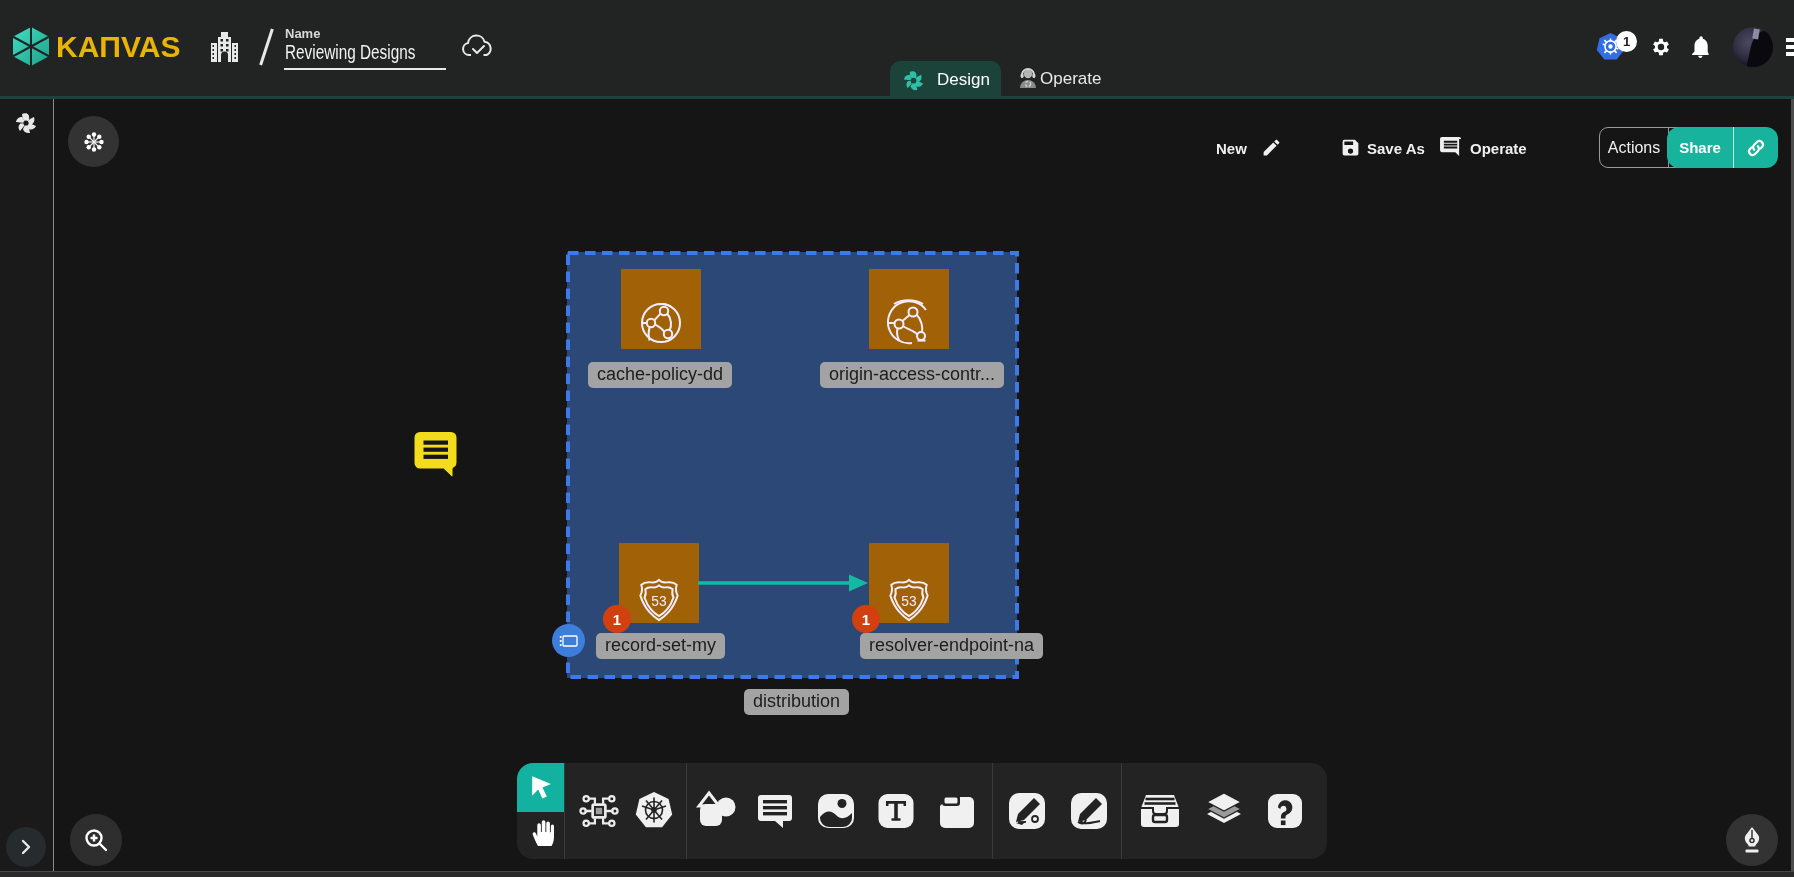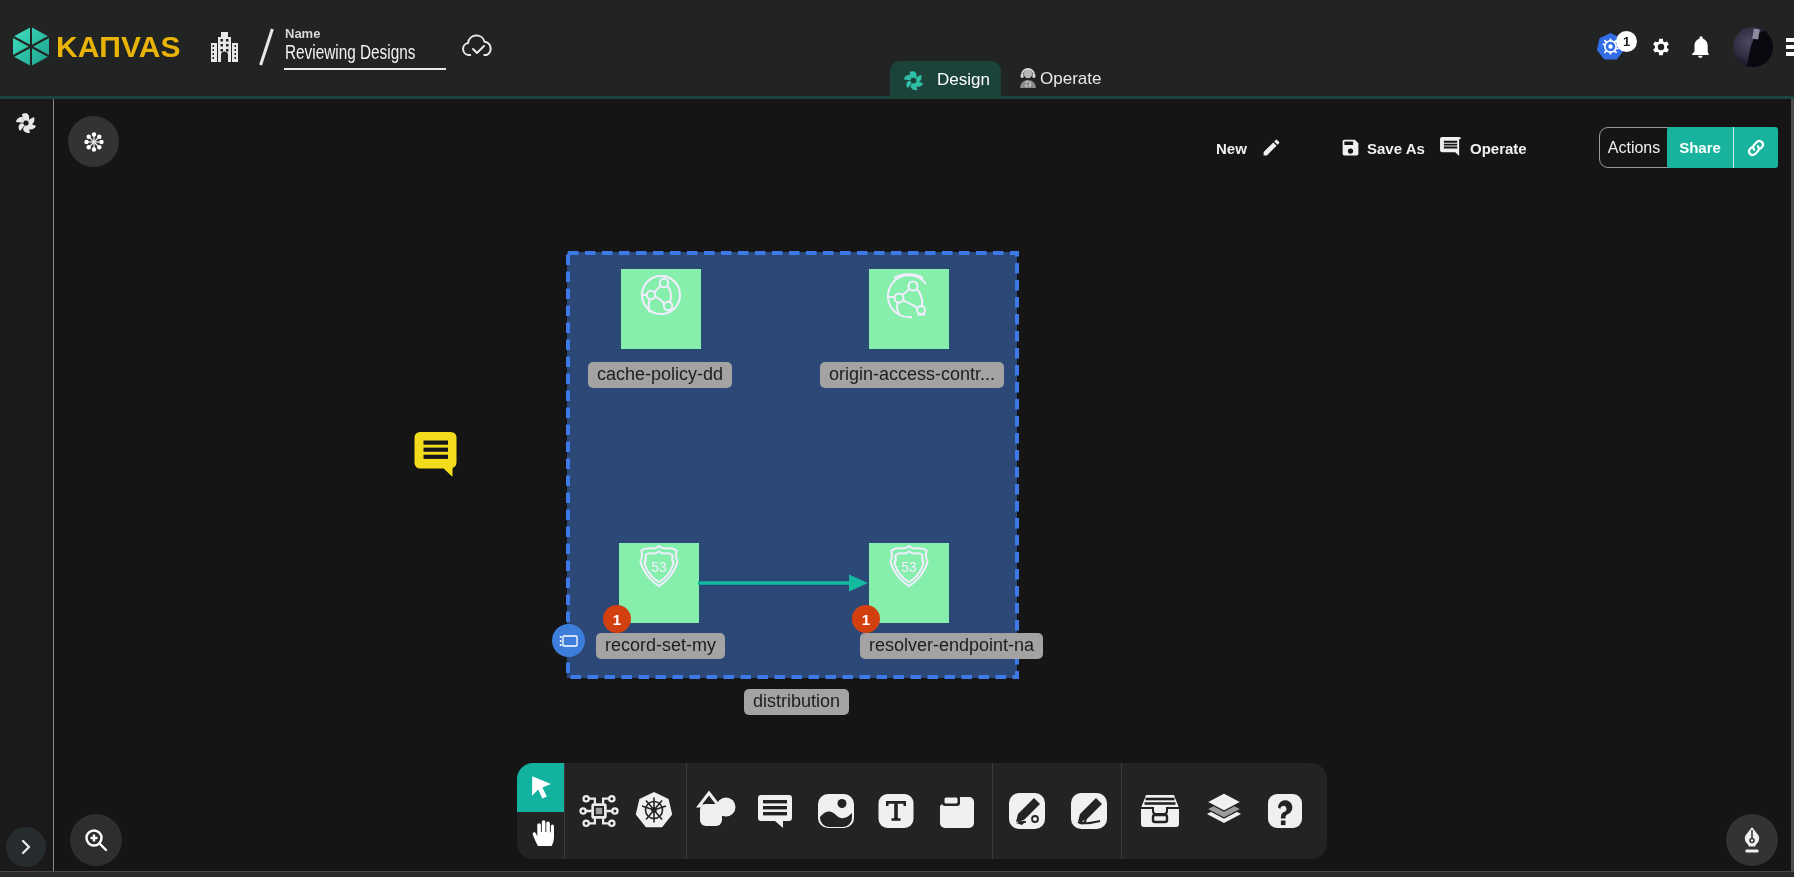--- a/index.html
+++ b/index.html
@@ -20,33 +20,33 @@
   #operatetab { position:absolute; left:1016px; top:61px; width:110px; height:36px;
     display:flex; align-items:center; }
   #operatetab span { color:#e8e8e8; font-size:17px; }
   #sidebar { position:absolute; left:0; top:99px; width:54px; height:778px;
     background:#1a1a1a; border-right:1px solid #8a8a8a; }
   .circlebtn { position:absolute; border-radius:50%; background:#333; display:flex;
     align-items:center; justify-content:center; }
   
   #group { position:absolute; left:567px; top:252px; width:450px; height:426px;
     background:#2c4877; }
-  .node { position:absolute; width:80px; height:80px; background:#86efac;
-    display:flex; align-items:flex-start; justify-content:center; }
+  .node { position:absolute; width:80px; height:80px; background:#a16207;
+    display:flex; align-items:flex-end; justify-content:center; }
   .nlabel { position:absolute; background:#a3a3a3; color:#1d1d1d; font-size:18px;
     border-radius:5px; padding:2px 9px 3px; white-space:nowrap; }
   .badge { position:absolute; width:28px; height:28px; border-radius:50%; background:#d2400f;
     color:#fff; font-size:15px; font-weight:bold; display:flex; align-items:center;
     justify-content:center; }
   
   .tbtxt { color:#f0f0f0; font-size:15px; font-weight:bold; }
   #actionsbtn { position:absolute; left:1555px; top:127px; width:103px; height:41px;
     border:1px solid #999; border-radius:9px; display:flex; align-items:center; color:#f0f0f0;margin-left:44px; }
   #sharebtn { position:absolute; left:1667px; top:127px; width:111px; height:41px;
-    background:#18b39c; border-radius:3px; display:flex; align-items:center; color:#fff; }
+    background:#18b39c; border-radius:12px; display:flex; align-items:center; color:#fff; }
   
   #dock { position:absolute; left:517px; top:763px; width:810px; height:96px;
     background:#232323; border-radius:16px; }
   #dockteal { position:absolute; left:0; top:0; width:47px; height:49px;
     background:#13b2a0; border-radius:16px 0 0 0; display:flex; align-items:center; justify-content:center; }
   .dockdiv { position:absolute; top:0; width:1px; height:96px; background:#3a3a3a; }
   .dicon { position:absolute; top:50%; transform:translate(-50%,-50%); }
   #bottombar { position:absolute; left:0; bottom:0; width:1794px; height:6px; background:#2a2a2a;
     border-top:1px solid #484848; }
   #rightscroll { position:absolute; right:0; top:99px; width:3px; height:772px; background:#4d4d4d; }

